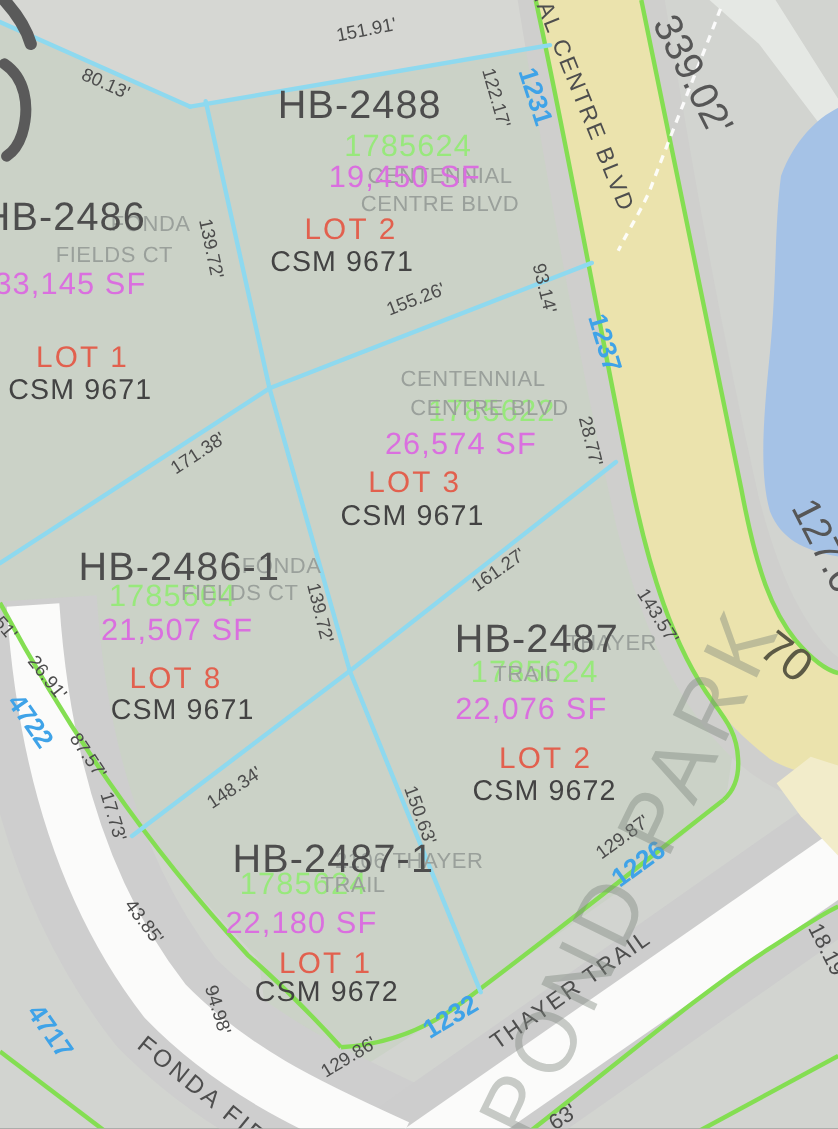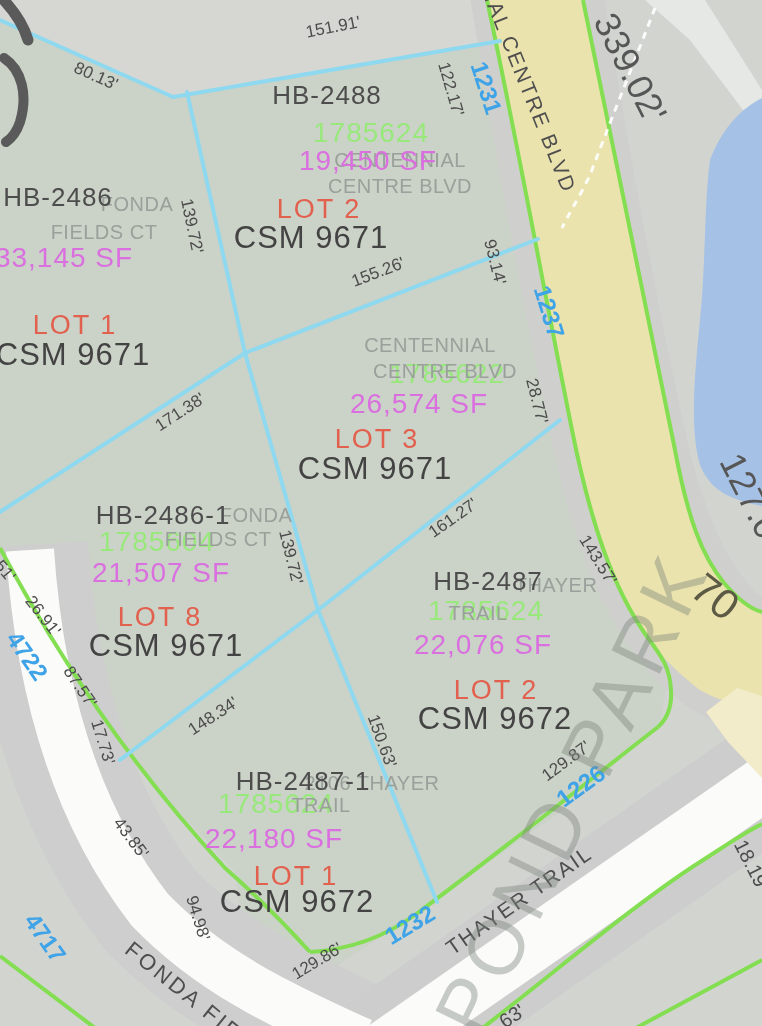--- a/index.html
+++ b/index.html
@@ -1,24 +1,24 @@
 <!DOCTYPE html>
 <html><head>
 <meta charset="utf-8">
 <style>
   html,body{margin:0;padding:0;background:#888;}
   #map{position:relative;width:762px;height:1026px;overflow:hidden;background:#d2d4d0;font-family:"Liberation Sans",sans-serif;}
   #shapes{position:absolute;left:0;top:0;z-index:0;}
   .lbl{position:absolute;white-space:nowrap;font-family:"Liberation Sans",sans-serif;line-height:1;}
-  .t{font-size:26px;color:#4d4d4d;z-index:7;letter-spacing:1px;}
+  .t{font-size:36px;color:#4d4d4d;z-index:7;letter-spacing:1px;}
   .ad{font-size:20px;color:#9aa09b;z-index:3;letter-spacing:.5px;}
   .pin{font-size:28px;color:#98e87c;z-index:2;letter-spacing:1px;}
   .sf{font-size:28px;color:#da6fdf;z-index:4;letter-spacing:1px;}
   .lot{font-size:27px;color:#e2604e;z-index:5;letter-spacing:2px;}
-  .csm{font-size:31px;color:#434343;z-index:5;letter-spacing:1px;}
+  .csm{font-size:26px;color:#434343;z-index:5;letter-spacing:1px;}
   .dim{font-size:17px;color:#4c4c4c;z-index:5;}
   .big{font-size:36px;color:#565656;}
   .sm{font-size:20px;}
   .blu{font-size:24px;color:#3fa3e8;font-weight:bold;z-index:5;}
   .st{font-size:21px;color:#4e4e4e;z-index:5;letter-spacing:2px;}
   .park{font-size:78px;color:#7e877e;opacity:.42;z-index:8;letter-spacing:8px;}
   .hwy{font-size:42px;color:#5c5a45;z-index:5;font-weight:500;}
 </style>
 </head>
 <body>

